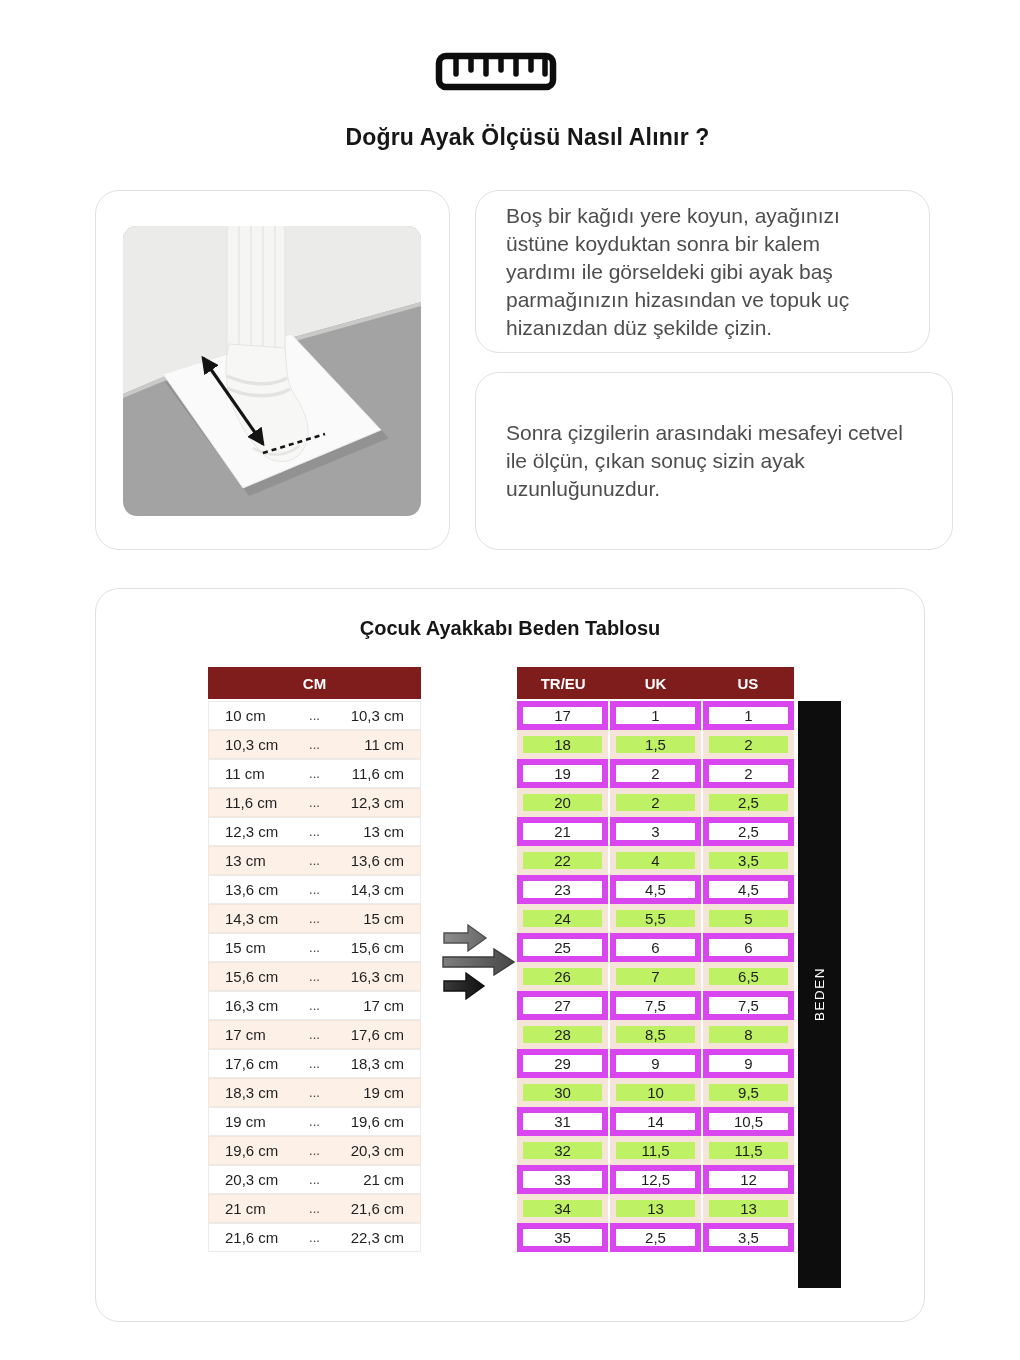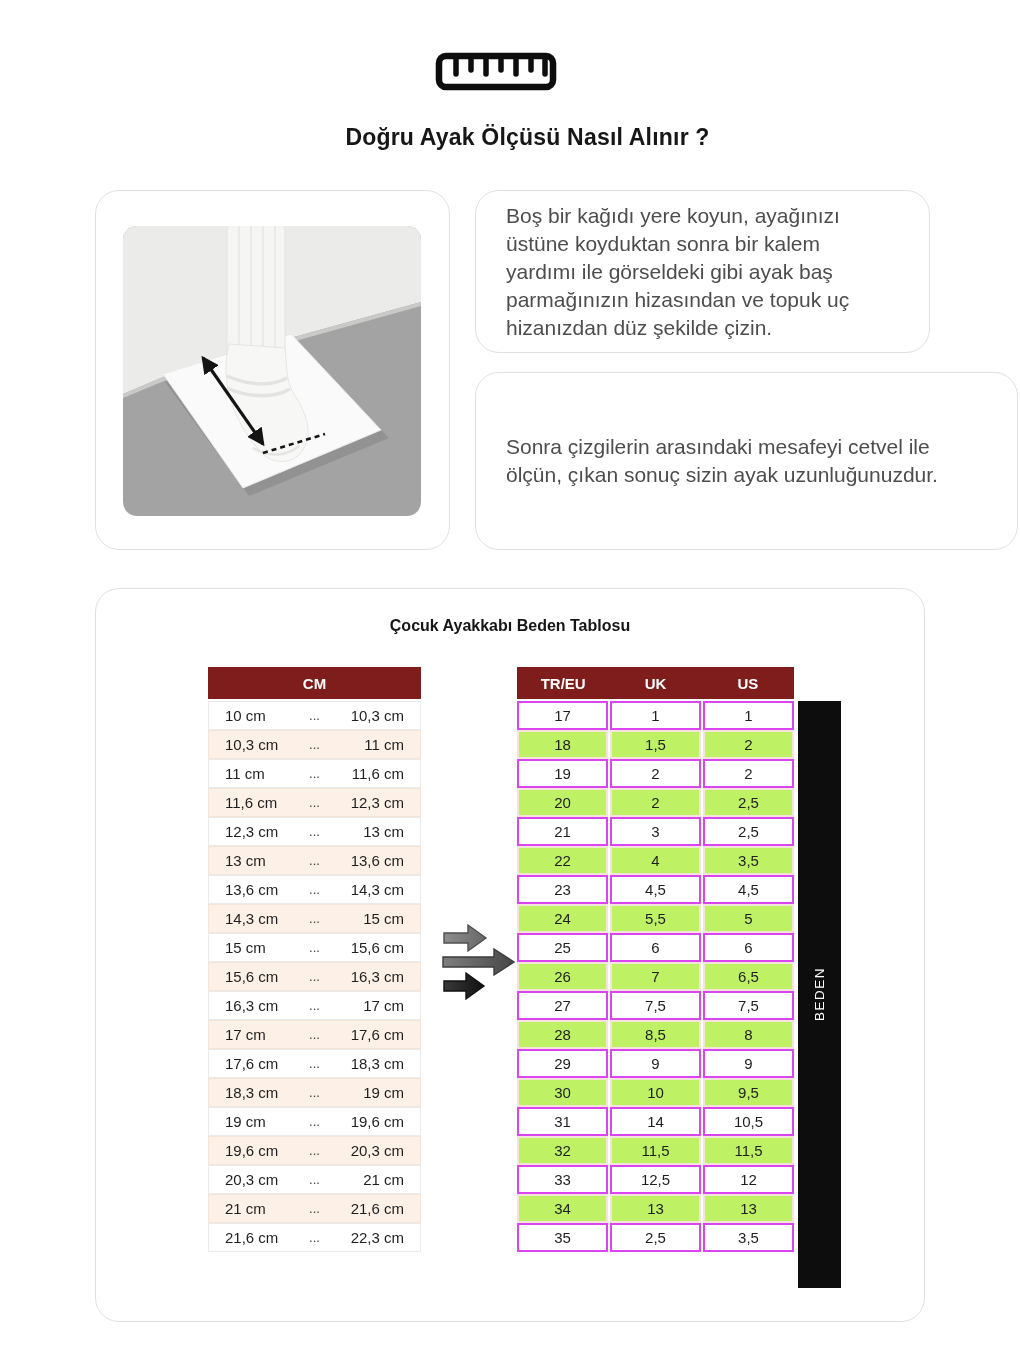--- a/index.html
+++ b/index.html
@@ -12,48 +12,48 @@
   .page-title { position:absolute; left:0; top:124px; width:1020px; text-align:center;
                 font-size:23px; font-weight:700; color:#161616; letter-spacing:.2px;padding-left:35px; }
 
   
   .card { position:absolute; background:#fff; border:1px solid #e0e0e0; border-radius:24px; }
   .photo-card  { left:95px;  top:190px; width:355px; height:360px; }
   .photo { position:absolute; left:27px; top:35px; width:298px; height:290px;
            border-radius:14px; overflow:hidden; }
   .photo svg { display:block; width:100%; height:100%; }
   .instr-card-1 { left:475px; top:190px; width:455px; height:163px; display:flex; align-items:center; }
-  .instr-card-2 { left:475px; top:372px; width:543px; height:178px; display:flex; align-items:center; }
+  .instr-card-2 { left:475px; top:372px; width:478px; height:178px; display:flex; align-items:center; }
   .instr-text { padding:0 36px 0 30px; font-size:21px; line-height:28px; color:#4d4d4d; }
 
   
   .table-card { left:95px; top:588px; width:830px; height:734px; }
   .table-title { position:absolute; left:0; top:28px; width:100%; text-align:center;
-                 font-size:16px; font-weight:700; color:#161616; }
+                 font-size:20px; font-weight:700; color:#161616; }
 
   .thead { height:32px; background:#7f1d1d; color:#fff; font-size:15px; font-weight:600;
            display:flex; align-items:center; }
   .thead.single { justify-content:center; }
   .thead span { flex:1; text-align:center; }
 
   .cm-table { position:absolute; left:112px; top:78px; width:213px; }
   .sz-table { position:absolute; left:421px; top:78px; width:277px; }
   .rows { display:flex; flex-direction:column; gap:0; margin-top:2px; }
 
   .trow { height:29px; font-size:15px; color:#1f1f1f; }
   .cm-row { display:flex; align-items:center; padding:0 16px; background:#fff;
             border:1px solid #ebebeb; }
   .cm-row.alt { background:#fcf0e7; border-color:#f5e5d8; }
   .cm-row .cl { flex:1; text-align:left; }
   .cm-row .cd { width:24px; text-align:center; color:#3d3d3d; font-size:13px; }
   .cm-row .cr { flex:1; text-align:right; }
 
   .sz-row { display:flex; gap:2px; }
   .sz-row .szc { flex:1; display:flex; align-items:center; justify-content:center;
-                 background:#fff; border:2px solid #d946ef; }
+                 background:#fff; border:6px solid #d946ef; }
   .sz-row.alt .szc { background:#bef264; border-color:#f5e5d8; }
 
   .beden-bar { position:absolute; left:702px; top:112px; width:43px; height:587px;
                background:#0d0d0d; display:flex; align-items:center; justify-content:center; }
   .beden-bar span { writing-mode:vertical-rl; transform:rotate(180deg); color:#fff;
                     font-size:13.5px; letter-spacing:1.5px; }
 
   .arrows-wrap { position:absolute; left:340px; top:330px; width:82px; height:86px; }
 </style>
 </head>

